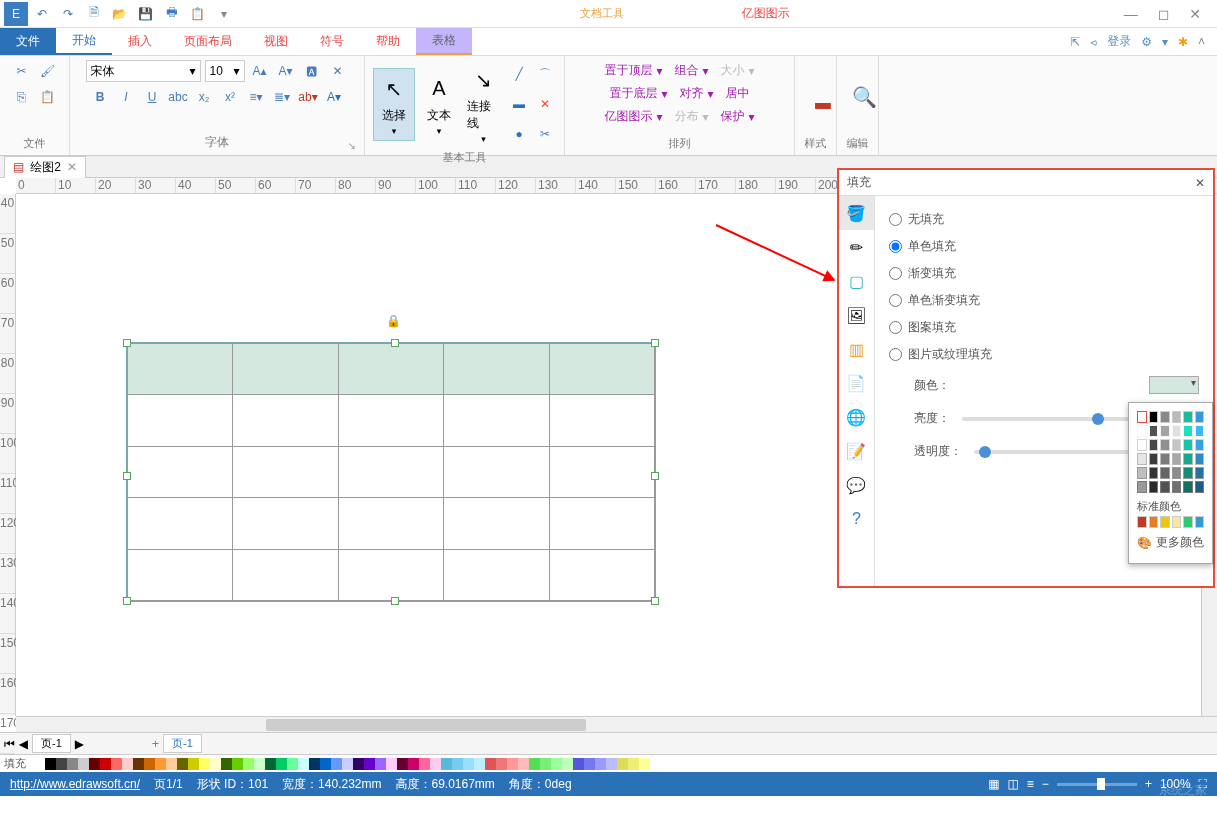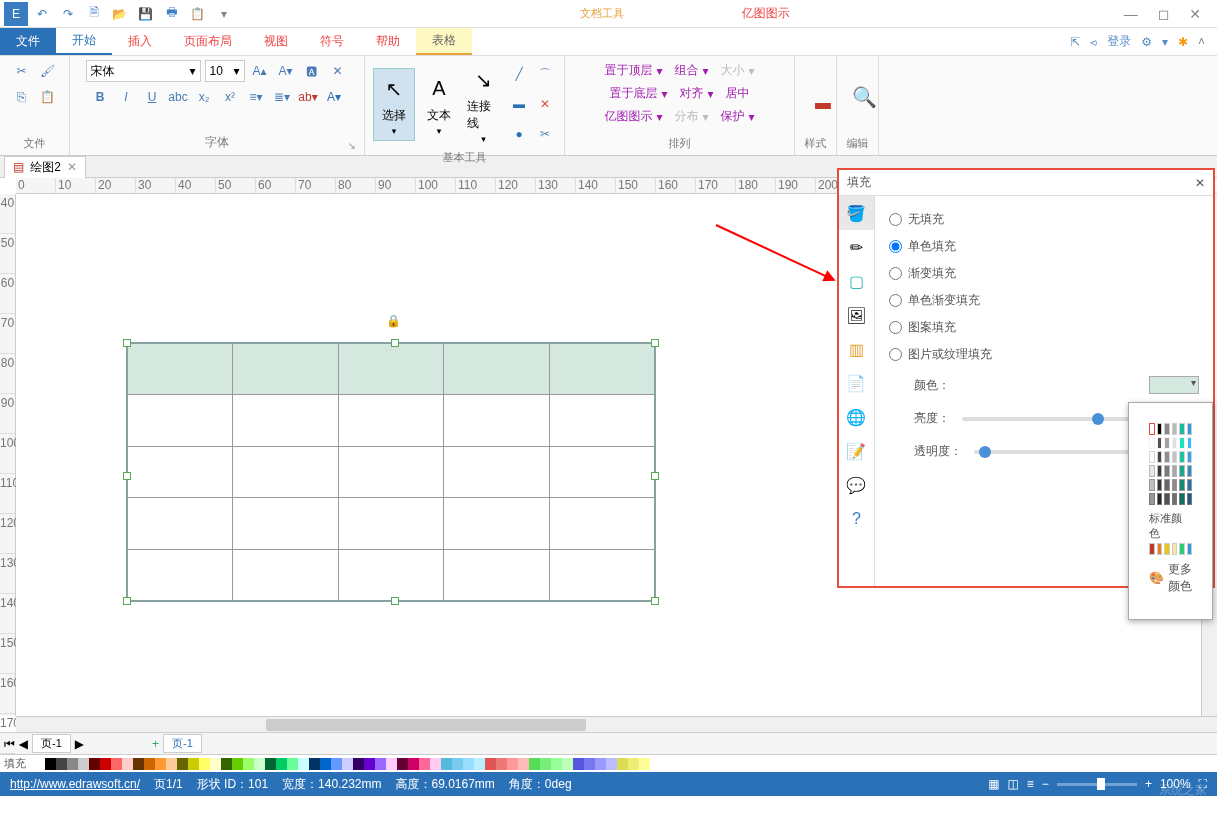--- a/index.html
+++ b/index.html
@@ -14,21 +14,21 @@
 .doc-tools-tab .lbl1 { color: #e8a23c; font-size: 11px; }
 .app-title { flex: 1; text-align: center; color: #ef4444; padding-right: 200px; }
 .winctrl { display: flex; gap: 20px; padding: 0 16px; color: #888; }
 .winctrl span { cursor: pointer; font-size: 14px; }
 
 
 .ribbon-tabs { height: 28px; display: flex; align-items: stretch; border-bottom: 1px solid #ddd; }
 .ribbon-tabs .tab { padding: 0 16px; display: flex; align-items: center; cursor: pointer; color: #ef4444; }
 .ribbon-tabs .tab.file { background: #2b71b8; color: #fff; }
 .ribbon-tabs .tab.active { border-bottom: 2px solid #2b71b8; color: #2b71b8; }
-.ribbon-tabs .tab.table { background: #fef9c3; color: #666; border-bottom: 2px solid #e8a23c; }
+.ribbon-tabs .tab.table { background: #c4b5fd; color: #666; border-bottom: 2px solid #e8a23c; }
 .ribbon-right { margin-left: auto; display: flex; align-items: center; gap: 10px; padding: 0 12px; color: #5a8fc5; }
 .ribbon-right span { cursor: pointer; }
 
 
 .ribbon { height: 100px; display: flex; border-bottom: 1px solid #ccc; background: #fafafa; }
 .group { border-right: 1px solid #ddd; display: flex; flex-direction: column; justify-content: space-between; padding: 4px 8px 2px; }
 .group-body { display: flex; gap: 4px; align-items: center; flex: 1; }
 .group-label { text-align: center; font-size: 11px; color: #777; padding: 2px 0; position: relative; }
 .group-label .launcher { position: absolute; right: 0; bottom: 2px; font-size: 10px; color: #999; }
 .vbtn { display: flex; flex-direction: column; align-items: center; gap: 2px; cursor: pointer; padding: 4px; }
@@ -74,21 +74,21 @@
 .rp-content { flex: 1; padding: 10px 14px; }
 .radio-row { display: flex; align-items: center; gap: 6px; padding: 5px 0; color: #555; }
 .radio-row input { margin: 0; }
 .prop-row { display: flex; align-items: center; gap: 12px; padding: 8px 0; color: #555; margin-left: 25px; }
 .slider { flex: 1; height: 4px; background: #ddd; position: relative; border-radius: 2px; }
 .slider .sthumb { position: absolute; width: 12px; height: 12px; background: #4a90d9; border-radius: 50%; top: -4px; }
 .color-combo { width: 50px; height: 18px; border: 1px solid #aaa; background: linear-gradient(#d5e8df,#d5e8df); position: relative; }
 .color-combo::after { content: '▾'; position: absolute; right: 2px; top: 0; font-size: 10px; }
 
 
-.color-popup { position: absolute; right: 0; top: 232px; width: 85px; background: #fff; border: 1px solid #aaa; box-shadow: 0 2px 6px rgba(0,0,0,.3); z-index: 10; padding: 20px; }
+.color-popup { position: absolute; right: 0; top: 232px; width: 85px; background: #fff; border: 1px solid #aaa; box-shadow: 0 2px 6px rgba(0,0,0,.3); z-index: 10; padding: 8px; }
 .swatch-row { display: flex; gap: 2px; margin-bottom: 2px; }
 .sw { width: 12px; height: 12px; border: 1px solid #ccc; }
 .cp-label { font-size: 11px; color: #555; padding: 4px 0 2px; }
 .cp-more { display: flex; align-items: center; gap: 4px; padding: 4px 0; cursor: pointer; color: #555; }
 
 
 .pagetabs { height: 22px; background: #f5f5f5; border-top: 1px solid #ccc; display: flex; align-items: center; padding: 0 4px; gap: 4px; }
 .ptab { background: #fff; border: 1px solid #ccc; padding: 1px 8px; font-size: 11px; }
 .ptab.link { color: #2b71b8; }
 

